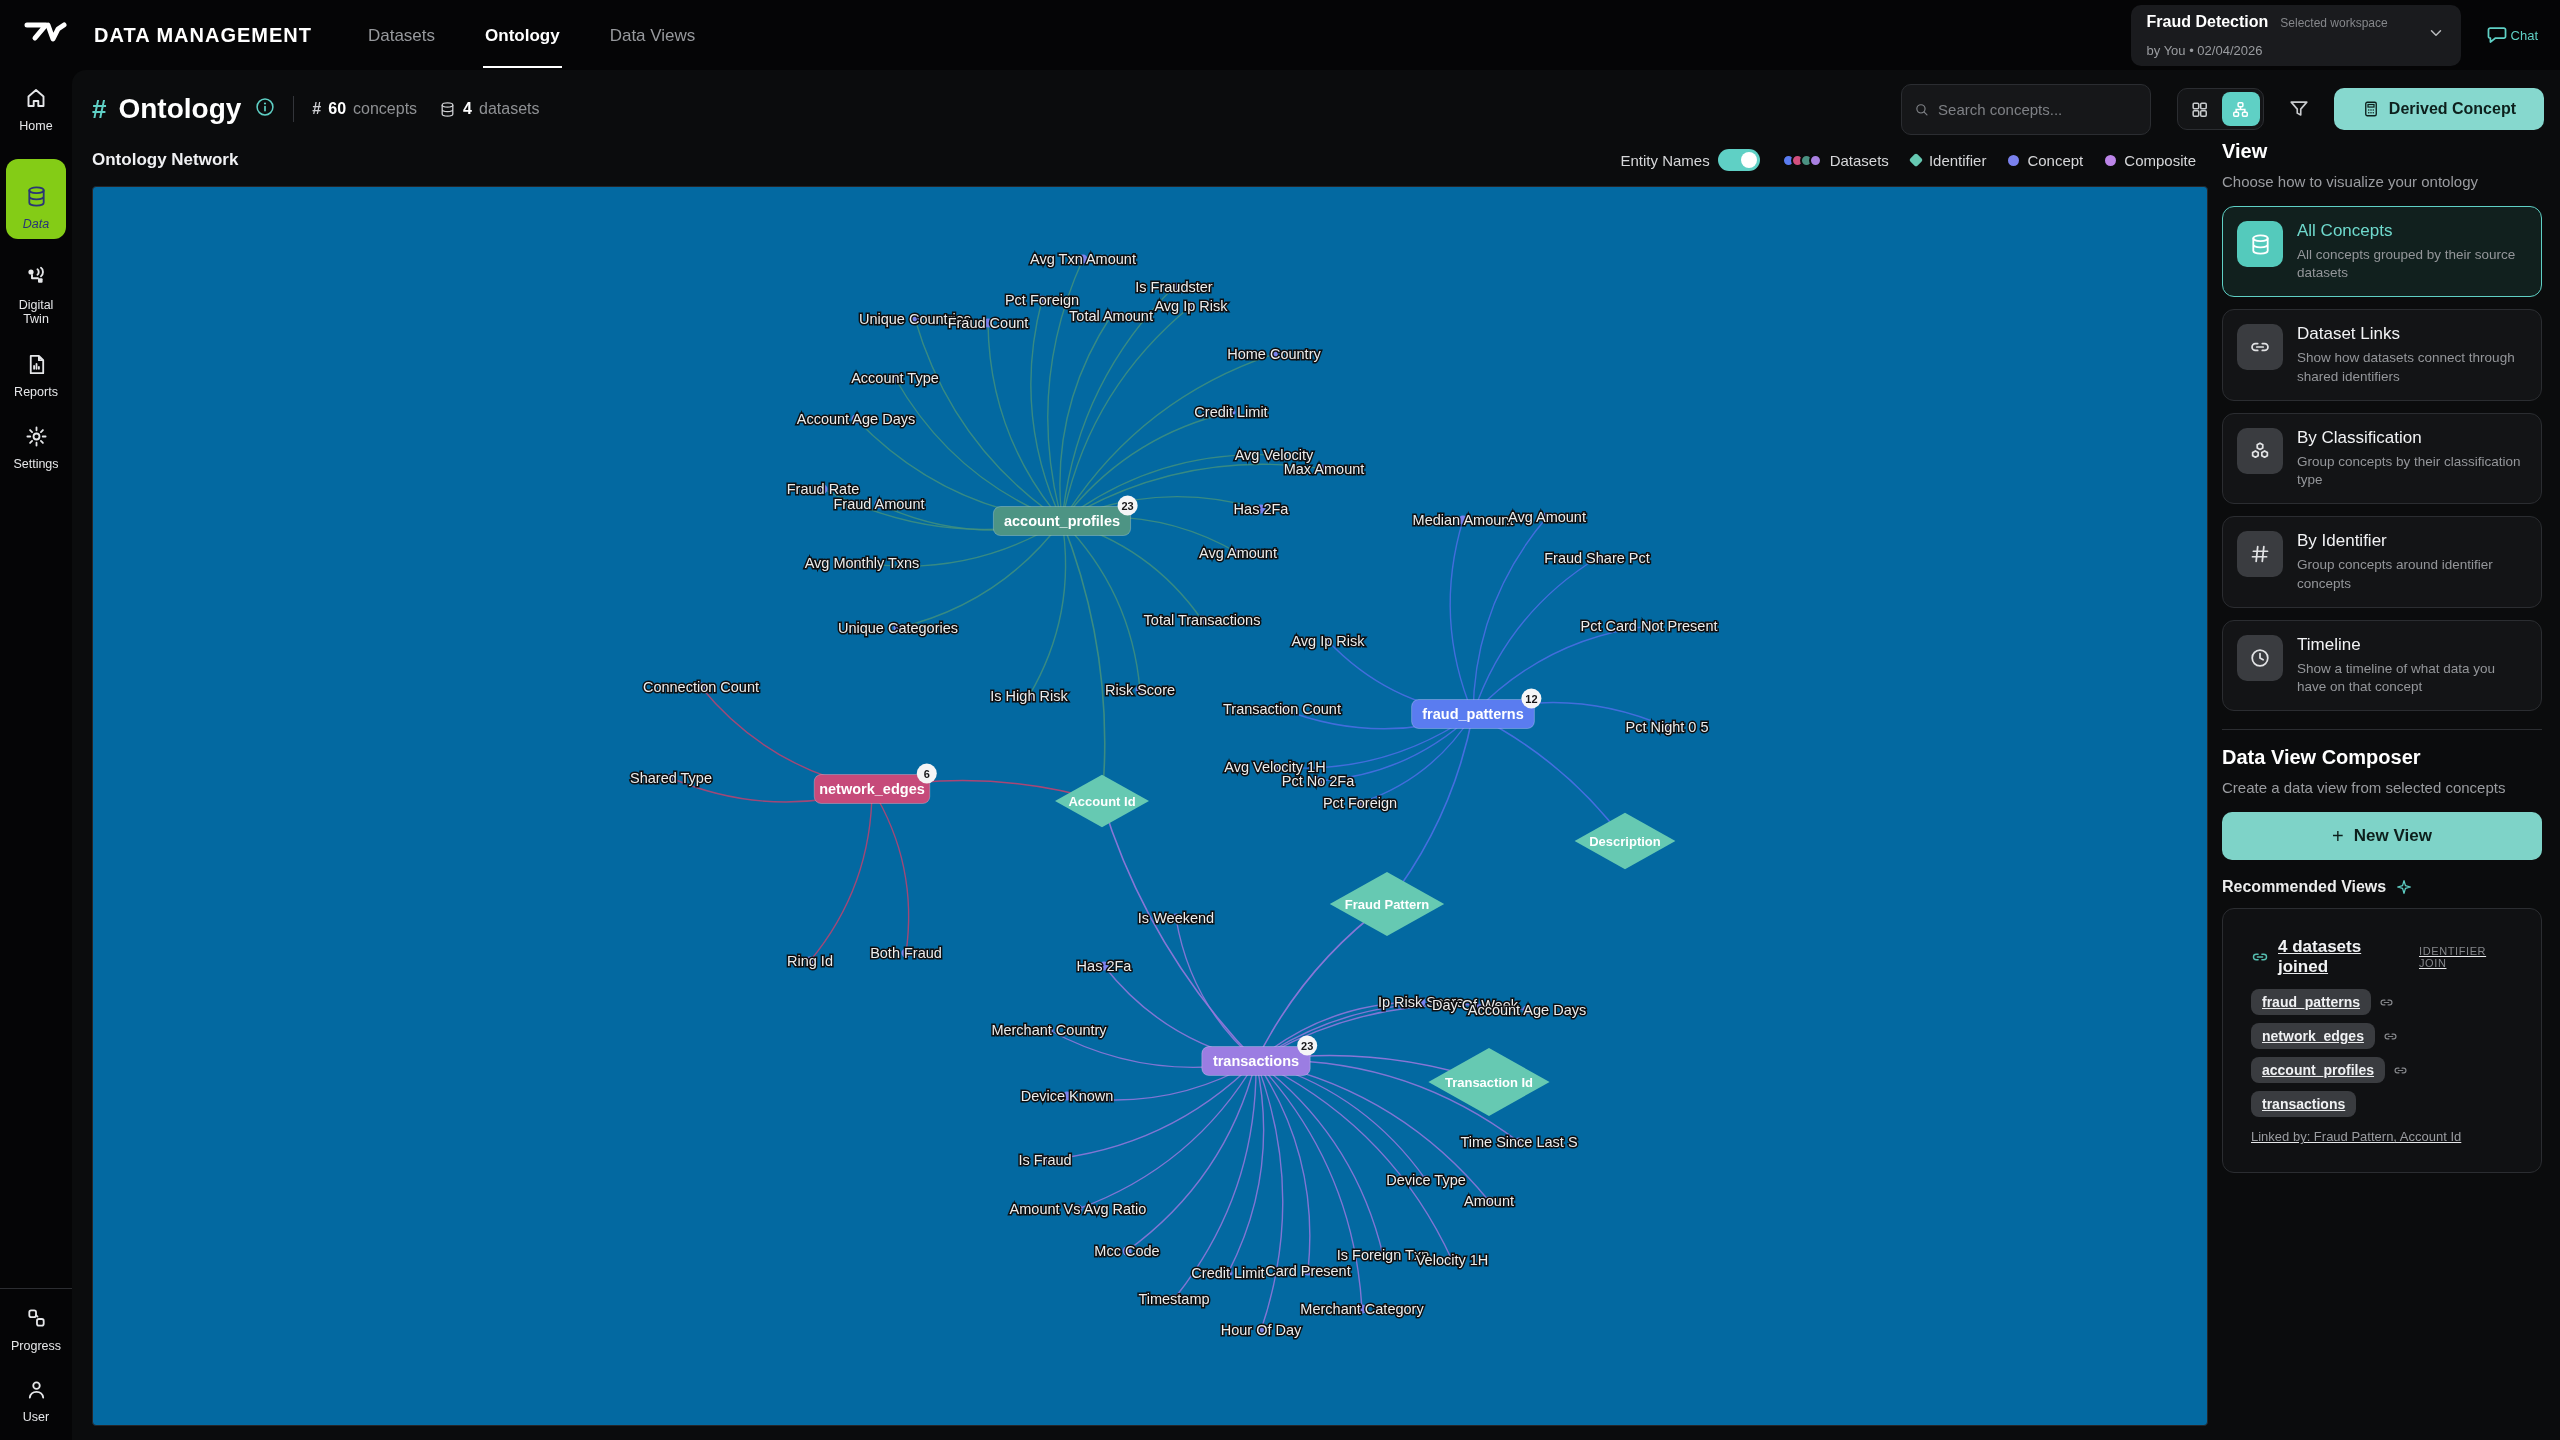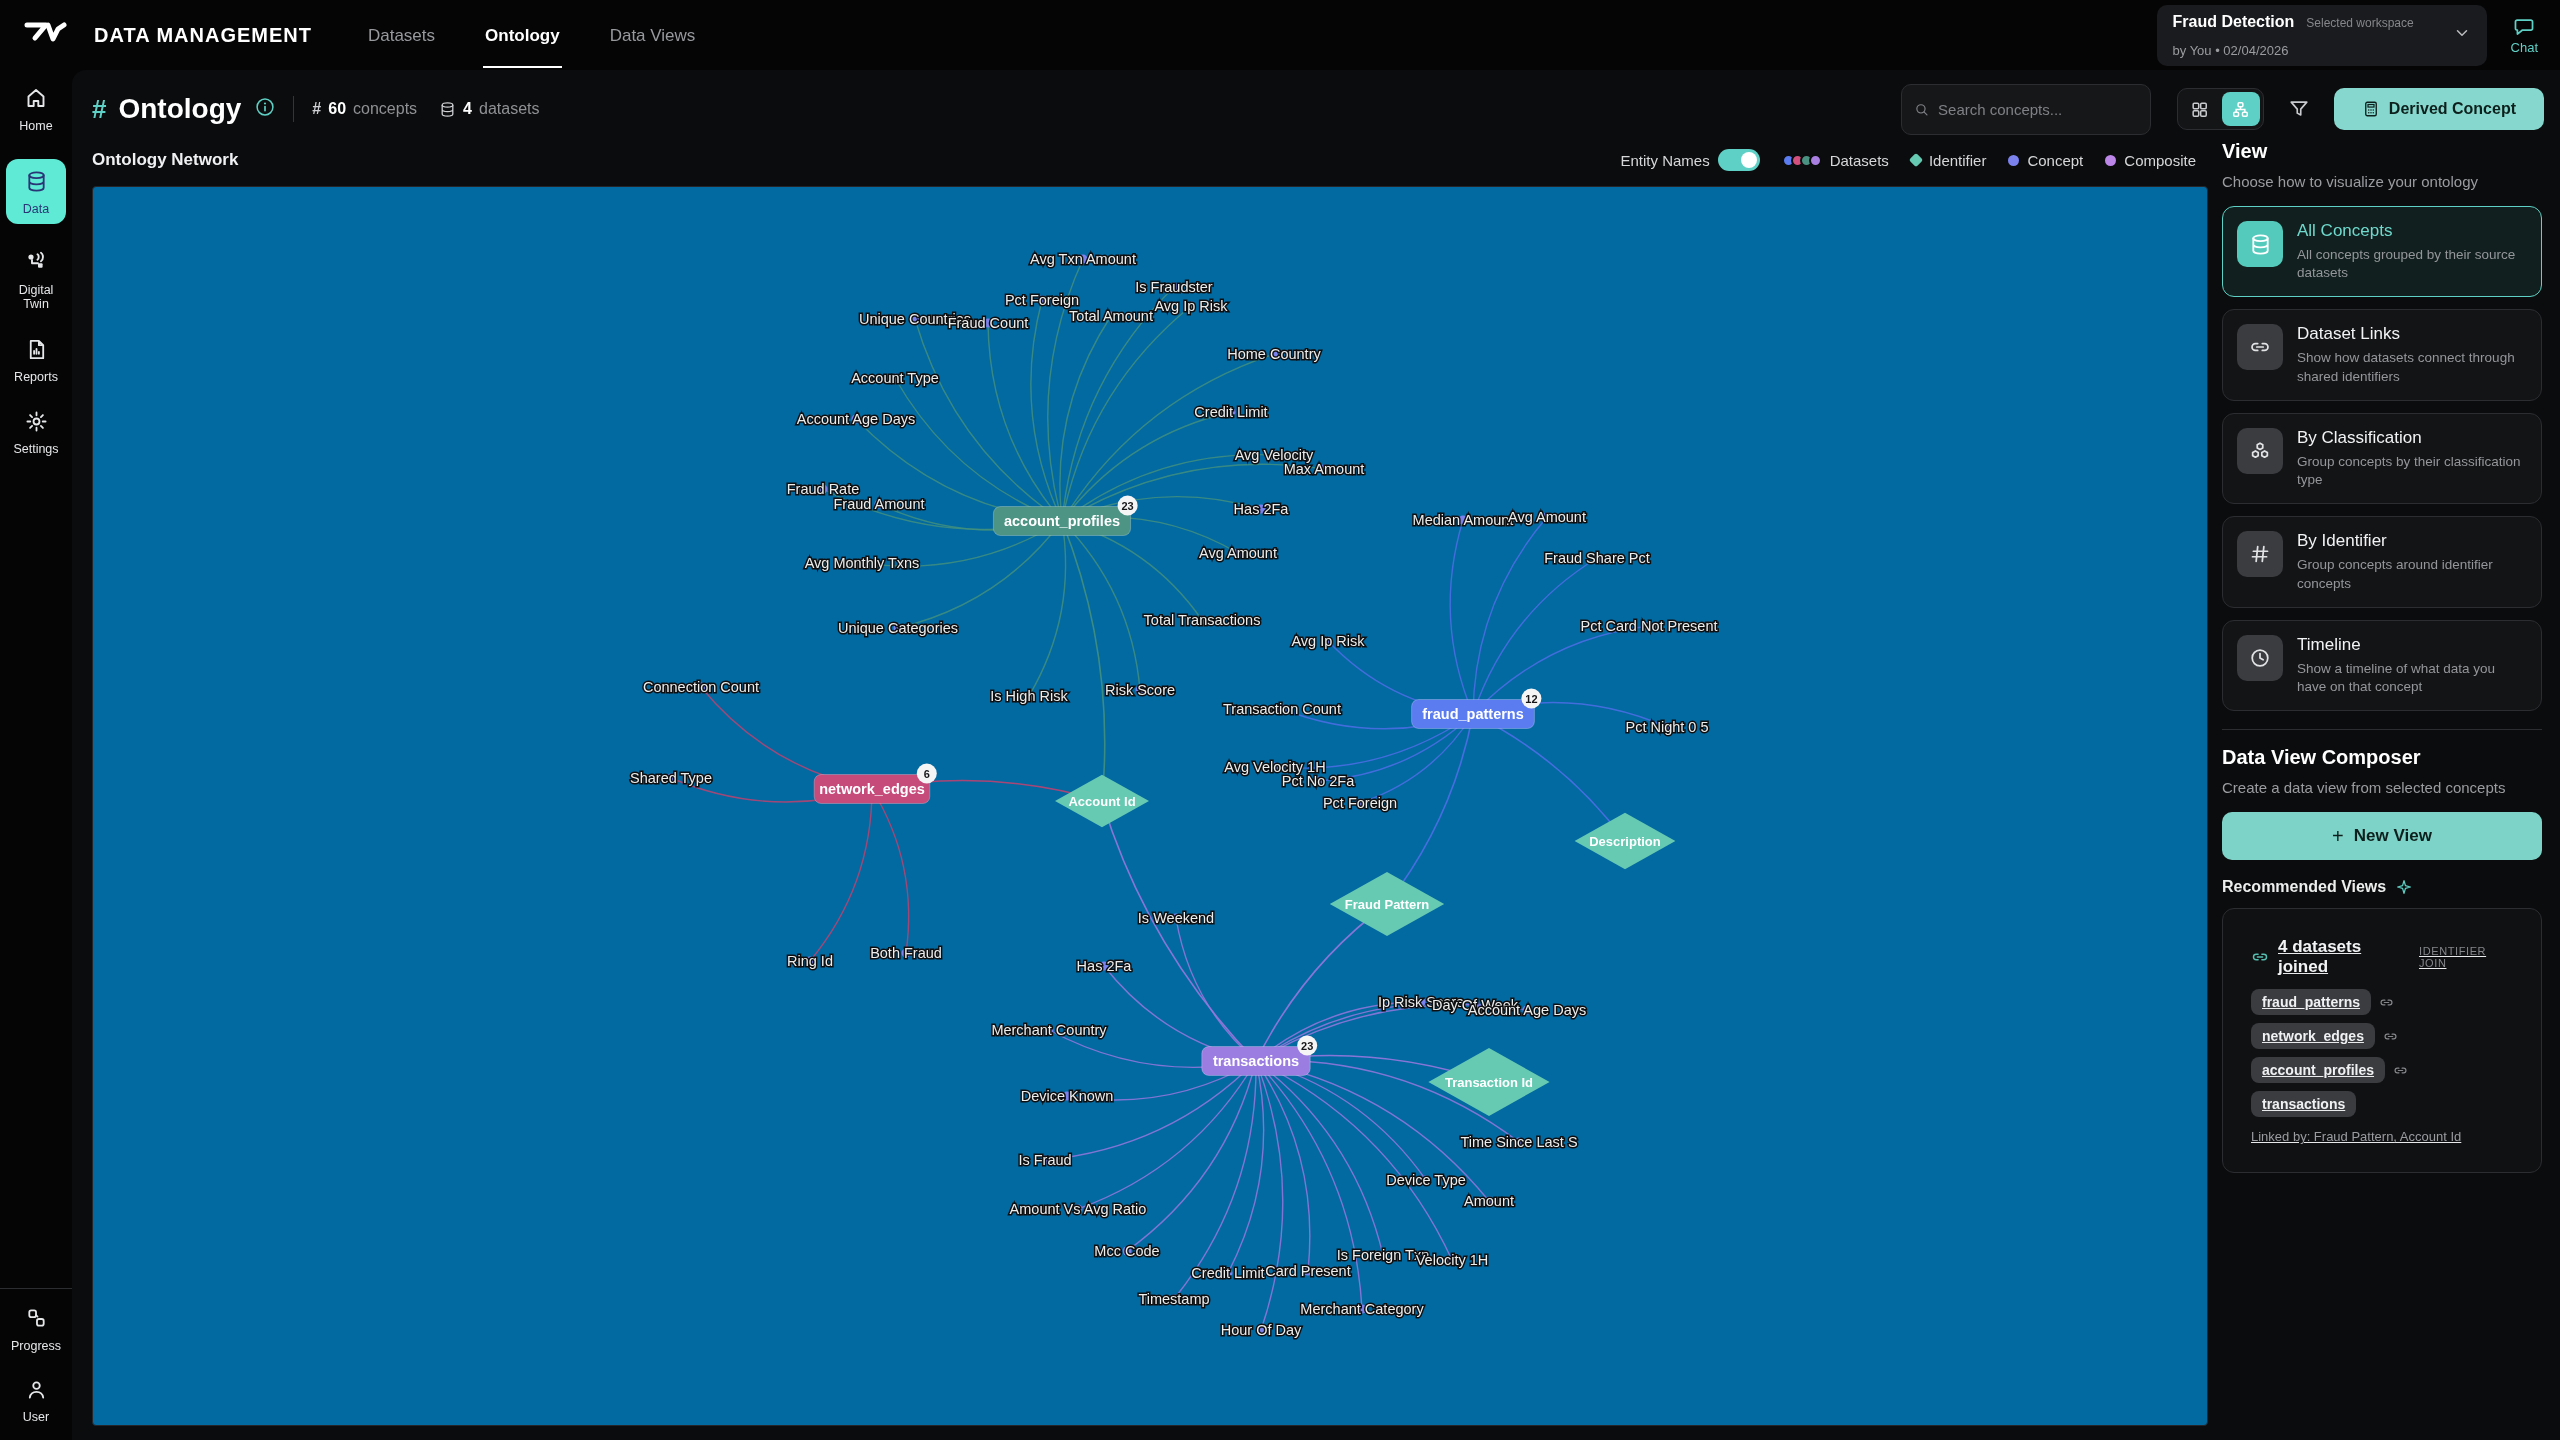--- a/index.html
+++ b/index.html
@@ -15,29 +15,29 @@
   .tab { font-size:17px; color:#97999d; padding:24px 2px 20px; cursor:pointer; border-bottom:2px solid transparent; }
   .tab.active { color:#fff; border-bottom-color:#fff; font-weight:bold; }
   .top-right { margin-left:auto; display:flex; align-items:center; }
   .ws-pill { background:#1a1b1e; border-radius:10px; padding:8px 16px; display:flex; align-items:center; min-width:330px; }
   .ws-text { display:flex; flex-direction:column; gap:12px; }
   .ws-row1 { display:flex; align-items:baseline; gap:12px; }
   .ws-name { font-size:16px; font-weight:bold; color:#fff; }
   .ws-tag { font-size:12px; color:#85878b; }
   .ws-meta { font-size:13px; color:#9a9ca0; }
   .ws-chevron { margin-left:auto; padding-left:18px; color:#b9bbbe; }
-  .chat { margin-left:24px; display:flex; flex-direction:column; align-items:center; gap:2px; color:#5fd0c5; cursor:pointer; }
+  .chat { margin-left:24px; display:flex; flex-direction:row; align-items:center; gap:2px; color:#5fd0c5; cursor:pointer; }
   .chat span { font-size:13px; }
 
   
   .sidebar { position:absolute; left:0; top:70px; bottom:0; width:72px; background:#050506;
     display:flex; flex-direction:column; align-items:center; padding:16px 0 16px; gap:26px; }
   .side-item { display:flex; flex-direction:column; align-items:center; gap:5px; color:#e6e7e9; cursor:pointer; width:60px; }
   .side-item .lbl { font-size:12.5px; text-align:center; line-height:1.15; }
-  .side-item.active { background:#5eead4; border-radius:12px; padding:11px 0 7px; color:#2a3576; }
+  .side-item.active { background:#84cc16; border-radius:12px; padding:26px 0 7px; color:#2a3576;font-style:italic; }
   .side-footer { margin-top:auto; width:72px; border-top:1px solid #2c2d31; padding-top:18px;
     display:flex; flex-direction:column; align-items:center; gap:24px; }
 
   
   .main { position:absolute; left:72px; top:70px; right:0; bottom:0; background:#0b0c0d;
     border-top-left-radius:14px; padding:16px 16px 14px 20px;
     display:grid; grid-template-columns:1fr 322px; grid-template-rows:54px 40px 1fr; }
 
   .header-row { grid-column:1/3; grid-row:1; display:flex; align-items:center; padding-bottom:8px; }
   .title-hash { font-size:26px; font-weight:bold; color:#5fd0c5; }

